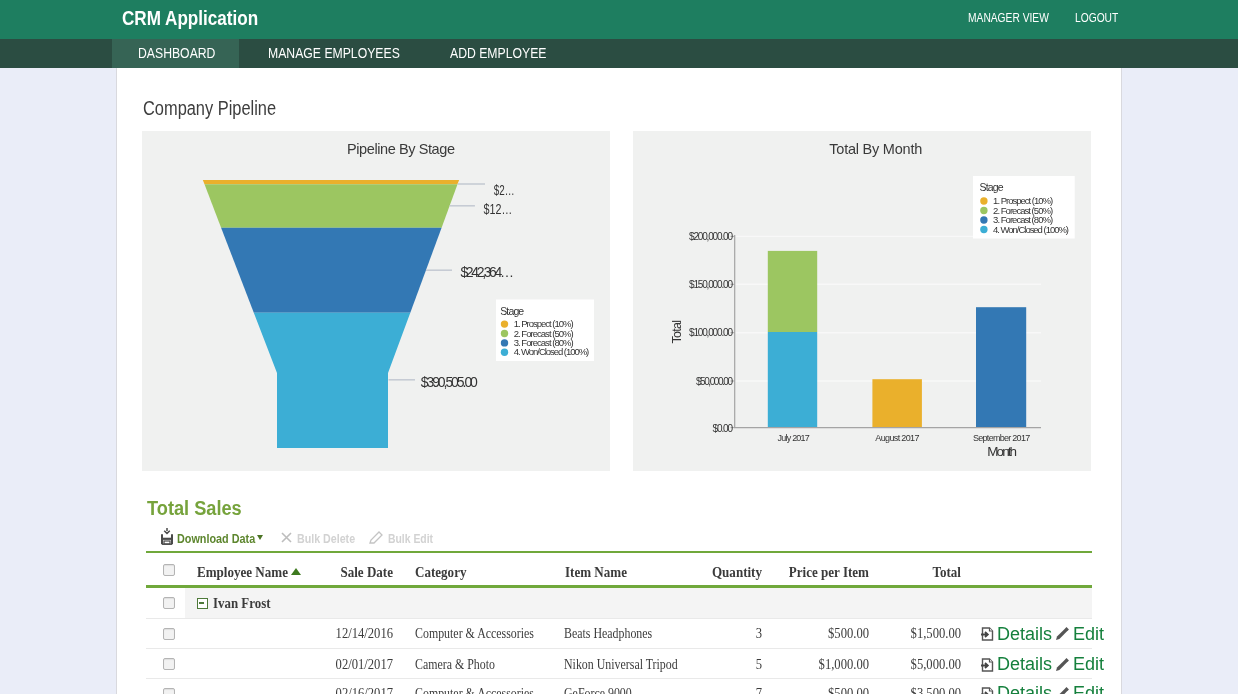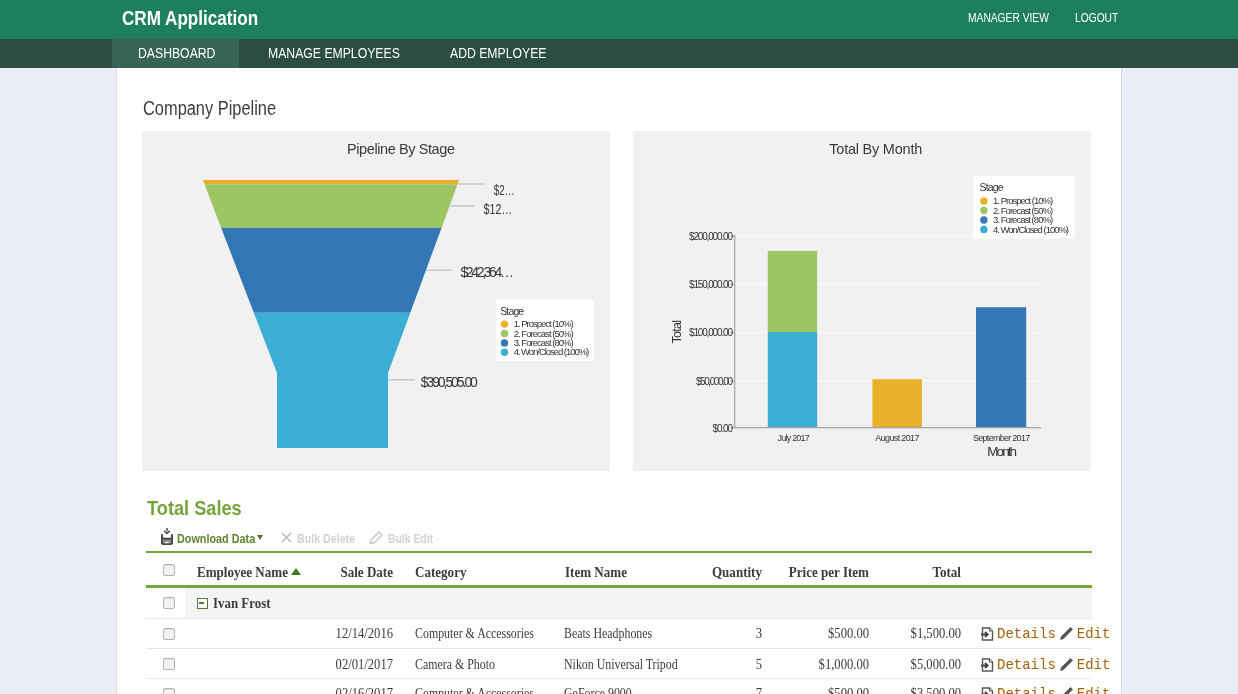--- a/index.html
+++ b/index.html
@@ -25,21 +25,21 @@
   
   .serif { font-family:"Liberation Serif", serif; }
   .hline { left:146px; width:946px; background:#e9e9e9; height:1px; }
   .cbx { width:12px; height:12px; border:1px solid #b4b4b4; border-radius:2px; background:#f2f2f2; box-shadow:inset 0 1px 1px rgba(0,0,0,0.08); }
   .rtxt { font-size:14px; color:#3c3c3c; }
   .hxl { transform:scaleX(0.87); transform-origin:0 50%; }
   .hxr { transform:scaleX(0.87); transform-origin:100% 50%; }
   .sxl { transform:scaleX(0.85); transform-origin:0 50%; }
   .sxr { transform:scaleX(0.90); transform-origin:100% 50%; }
   .action { left:981px; height:16px; display:flex; align-items:center; white-space:nowrap; }
-  .lnk { font-family:Liberation Mono, monospace; font-size:14px; color:#a16207; }
+  .lnk { font-family:Liberation Sans, sans-serif; font-size:18px; color:#15803d; }
 </style>
 </head>
 <body>
   <div id="topbar" class="abs"></div>
   <div id="brand" class="abs">CRM Application</div>
   <div id="mview" class="abs">MANAGER VIEW</div>
   <div id="logout" class="abs">LOGOUT</div>
   <div id="navbar" class="abs">
     <div id="tab-active" class="abs"></div>
   </div>

